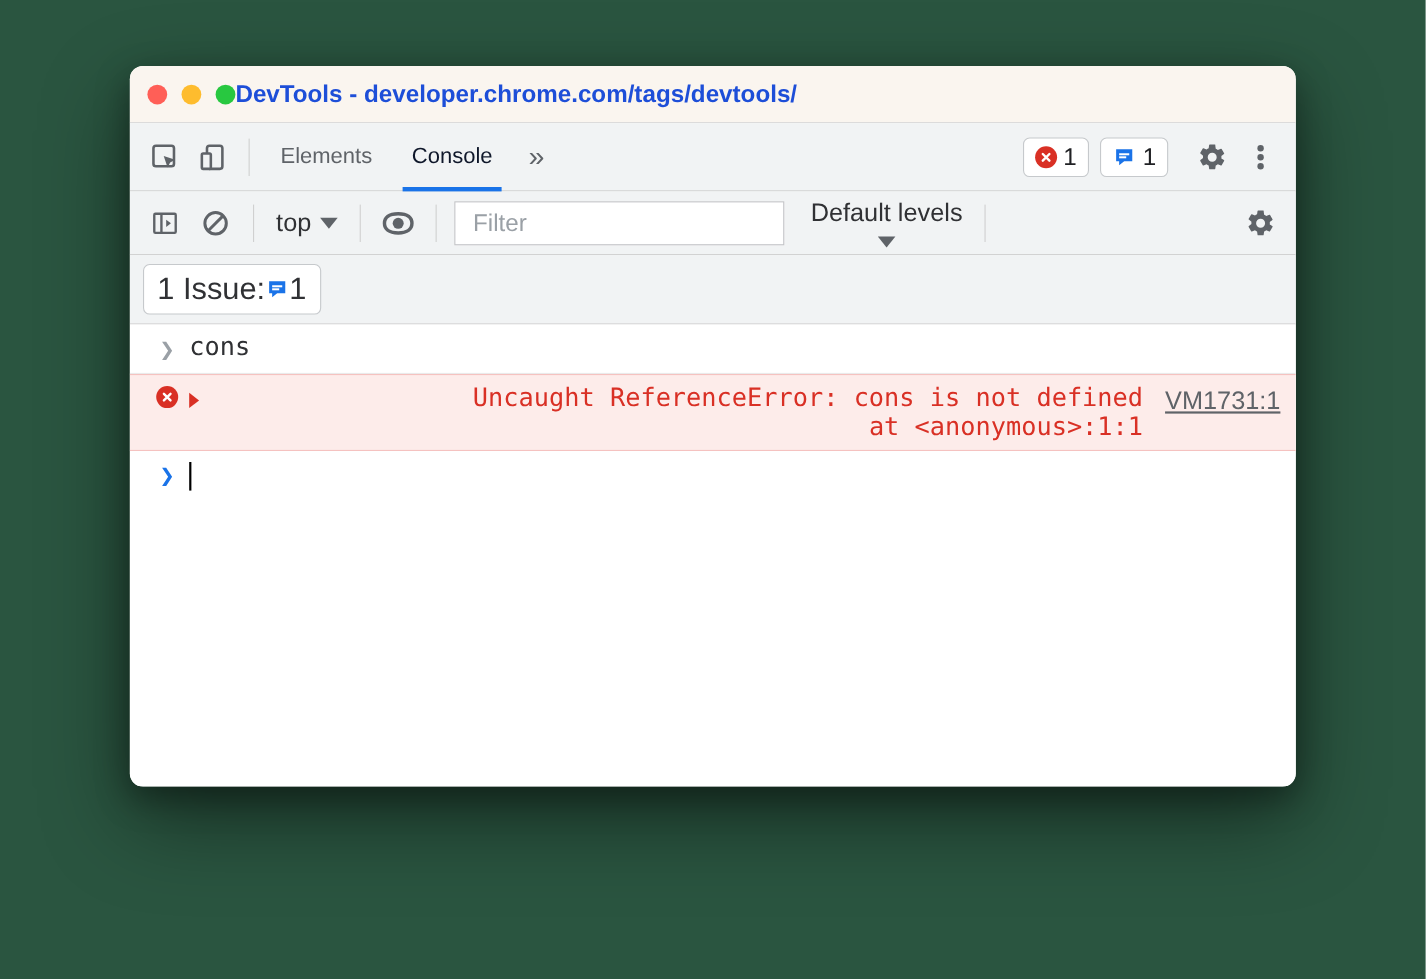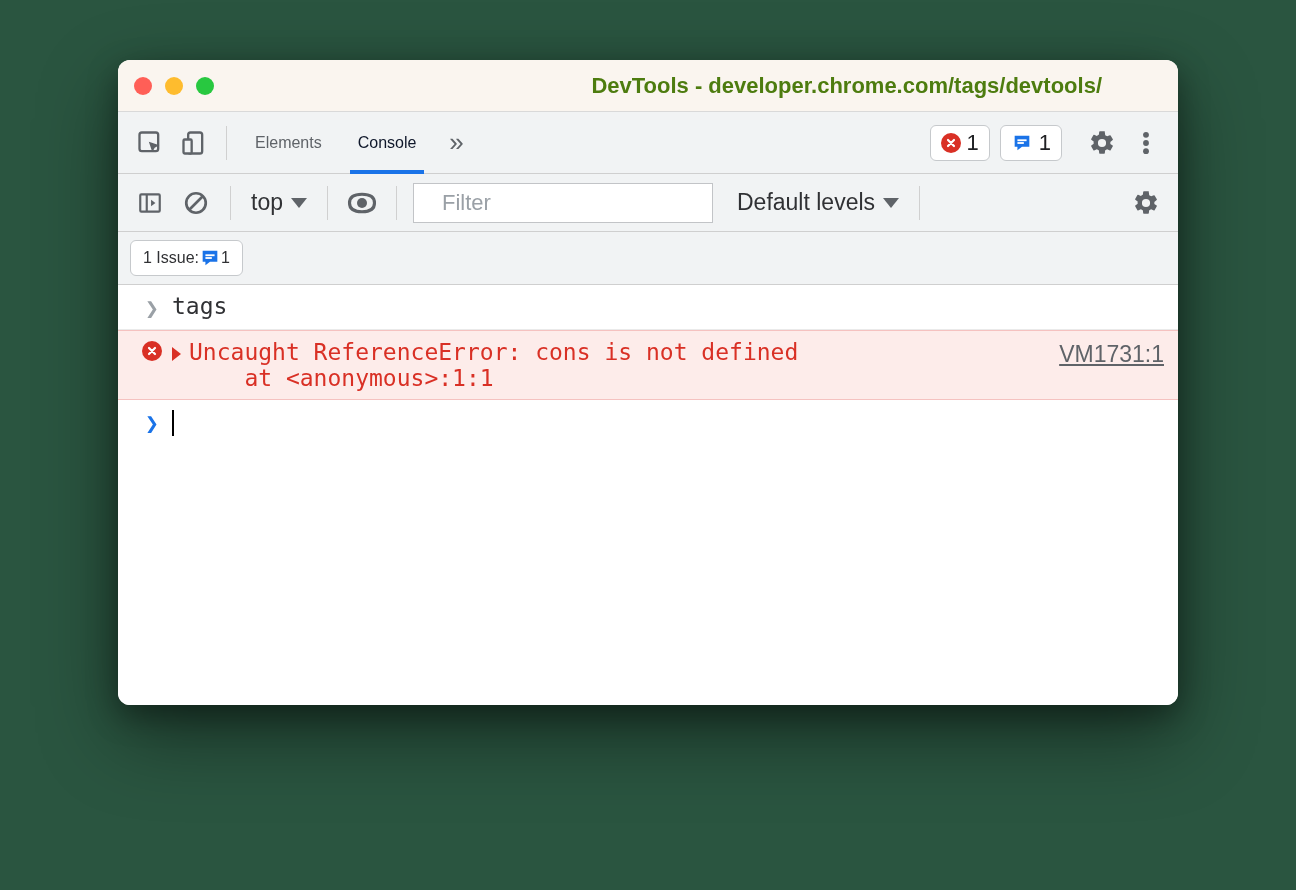--- a/index.html
+++ b/index.html
@@ -29,24 +29,24 @@
     padding: 0 16px;
     border-bottom: 1px solid #d9d9d9;
   }
   .traffic-lights { display: flex; gap: 13px; align-items: center; }
   .tl { width: 18px; height: 18px; border-radius: 50%; }
   .tl.red { background: #ff5f57; }
   .tl.yellow { background: #febc2e; }
   .tl.green { background: #28c840; }
   .title-text {
     flex: 1;
-    text-align: right;
+    text-align: left;
     font-size: 22px;
     font-weight: 600;
-    color: #4d7c0f;
+    color: #1d4ed8;
     padding-right: 60px;
   }
   
   .tabbar {
     height: 62px;
     background: #f1f3f4;
     border-bottom: 1px solid #cfcfcf;
     display: flex;
     align-items: center;
     padding: 0 14px;
@@ -58,21 +58,21 @@
     color: #5f6368;
     cursor: pointer;
     border-radius: 4px;
   }
   .vdiv { width: 1px; height: 34px; background: #d0d0d0; margin: 0 6px; }
   .tab {
     padding: 0 14px;
     height: 62px;
     display: flex;
     align-items: center;
-    font-size: 16px;
+    font-size: 20px;
     color: #5f6368;
     cursor: pointer;
     position: relative;
   }
   .tab.active {
     color: #0f172a;
   }
   .tab.active::after {
     content: "";
     position: absolute;
@@ -116,39 +116,39 @@
     cursor: pointer;
     padding: 0 4px;
     justify-content: center;
   }
   .filter-input {
     background: #fff;
     border: 1px solid #c2c4c7;
     height: 40px;
     width: 300px;
     font-size: 22px;
-    padding: 0 28px;
+    padding: 0 16px;
     color: #ef4444;
   }
   .filter-input::placeholder { color: #9aa0a6; }
   
   .issues-bar {
     background: #f1f3f4;
     border-bottom: 1px solid #cfcfcf;
     padding: 8px 12px;
   }
   .issues-pill {
     display: inline-flex;
     align-items: center;
     gap: 0;
     background: #fff;
     border: 1px solid #c6c9cc;
     border-radius: 6px;
     padding: 6px 12px;
-    font-size: 16px;
+    font-size: 28px;
     color: #303134;
     cursor: pointer;
   }
   
   .console-body {
     background: #fff;
     min-height: 420px;
   }
   .row {
     display: flex;
@@ -159,20 +159,21 @@
     font-size: 23px;
   }
   .row .gutter { width: 40px; display: flex; align-items: center; justify-content: center; padding-top: 2px; }
   .row.input-row { color: #303134; }
   .row.input-row .chev { color: #9aa0a6; }
   .row.error-row {
     background: #fdecea;
     border-top: 1px solid #f5c2c0;
     border-bottom: 1px solid #f5c2c0;
     color: #d93025;
+    text-align: right;
   }
   .row .content { flex: 1; white-space: pre; }
   .row .source {
     color: #5f6368;
     text-decoration: underline;
     font-family: Liberation Sans, sans-serif;
     cursor: pointer;
     padding-left: 20px;
     padding-top: 2px;
   }
@@ -291,21 +292,21 @@
     </div>
     <div class="vdiv"></div>
     <div class="icon-btn">
       <svg width="30" height="30" viewBox="0 0 24 24" fill="#5f6368">
         <circle cx="12" cy="12" r="4"></circle>
         <path d="M2 12 C2 8 5 5 12 5 C19 5 22 8 22 12 C22 16 19 19 12 19 C5 19 2 16 2 12 Z" fill="none" stroke="#5f6368" stroke-width="2.5"></path>
       </svg>
     </div>
     <div class="vdiv"></div>
     <input class="filter-input" placeholder="Filter" style="">
-    <div class="dropdown" style="margin-left:10px;">
+    <div class="dropdown" style="margin-left:10px;flex-direction:column;">
       <span>Default levels</span>
       <span class="tri-down"></span>
     </div>
     <div class="vdiv"></div>
     <div class="spacer" style="flex:1"></div>
     <div class="icon-btn">
       <svg width="28" height="28" viewBox="0 0 24 24" fill="#5f6368">
         <path d="M19.14,12.94a7,7,0,0,0,.05-.94,7,7,0,0,0-.05-.94l2.03-1.58a.5.5,0,0,0,.12-.64l-1.92-3.32a.5.5,0,0,0-.6-.22l-2.39.96a7,7,0,0,0-1.62-.94l-.36-2.54A.5.5,0,0,0,13.9,2H10.1a.5.5,0,0,0-.49.42L9.25,4.96a7,7,0,0,0-1.62.94l-2.39-.96a.5.5,0,0,0-.6.22L2.72,8.48a.5.5,0,0,0,.12.64l2.03,1.58a7,7,0,0,0-.05.94,7,7,0,0,0,.05.94L2.84,14.16a.5.5,0,0,0-.12.64l1.92,3.32a.5.5,0,0,0,.6.22l2.39-.96a7,7,0,0,0,1.62.94l.36,2.54a.5.5,0,0,0,.49.42h3.8a.5.5,0,0,0,.49-.42l.36-2.54a7,7,0,0,0,1.62-.94l2.39.96a.5.5,0,0,0,.6-.22l1.92-3.32a.5.5,0,0,0-.12-.64ZM12,15.5A3.5,3.5,0,1,1,15.5,12,3.5,3.5,0,0,1,12,15.5Z"></path>
       </svg>
     </div>
@@ -322,21 +323,21 @@
       <span>1</span>
     </div>
   </div>
 
   <div class="console-body">
 
     <div class="row input-row">
       <div class="gutter">
           <span class="chev">❯</span>
         </div>
-      <div class="content">tags</div>
+      <div class="content">cons</div>
     </div>
 
     <div class="row error-row">
       <div class="gutter">
         <span class="err-circ">
           <svg viewBox="0 0 12 12">
               <path d="M3 3 L9 9 M9 3 L3 9" stroke="#fff" stroke-width="2.2" stroke-linecap="round"></path>
             </svg>
         </span>
       </div>

